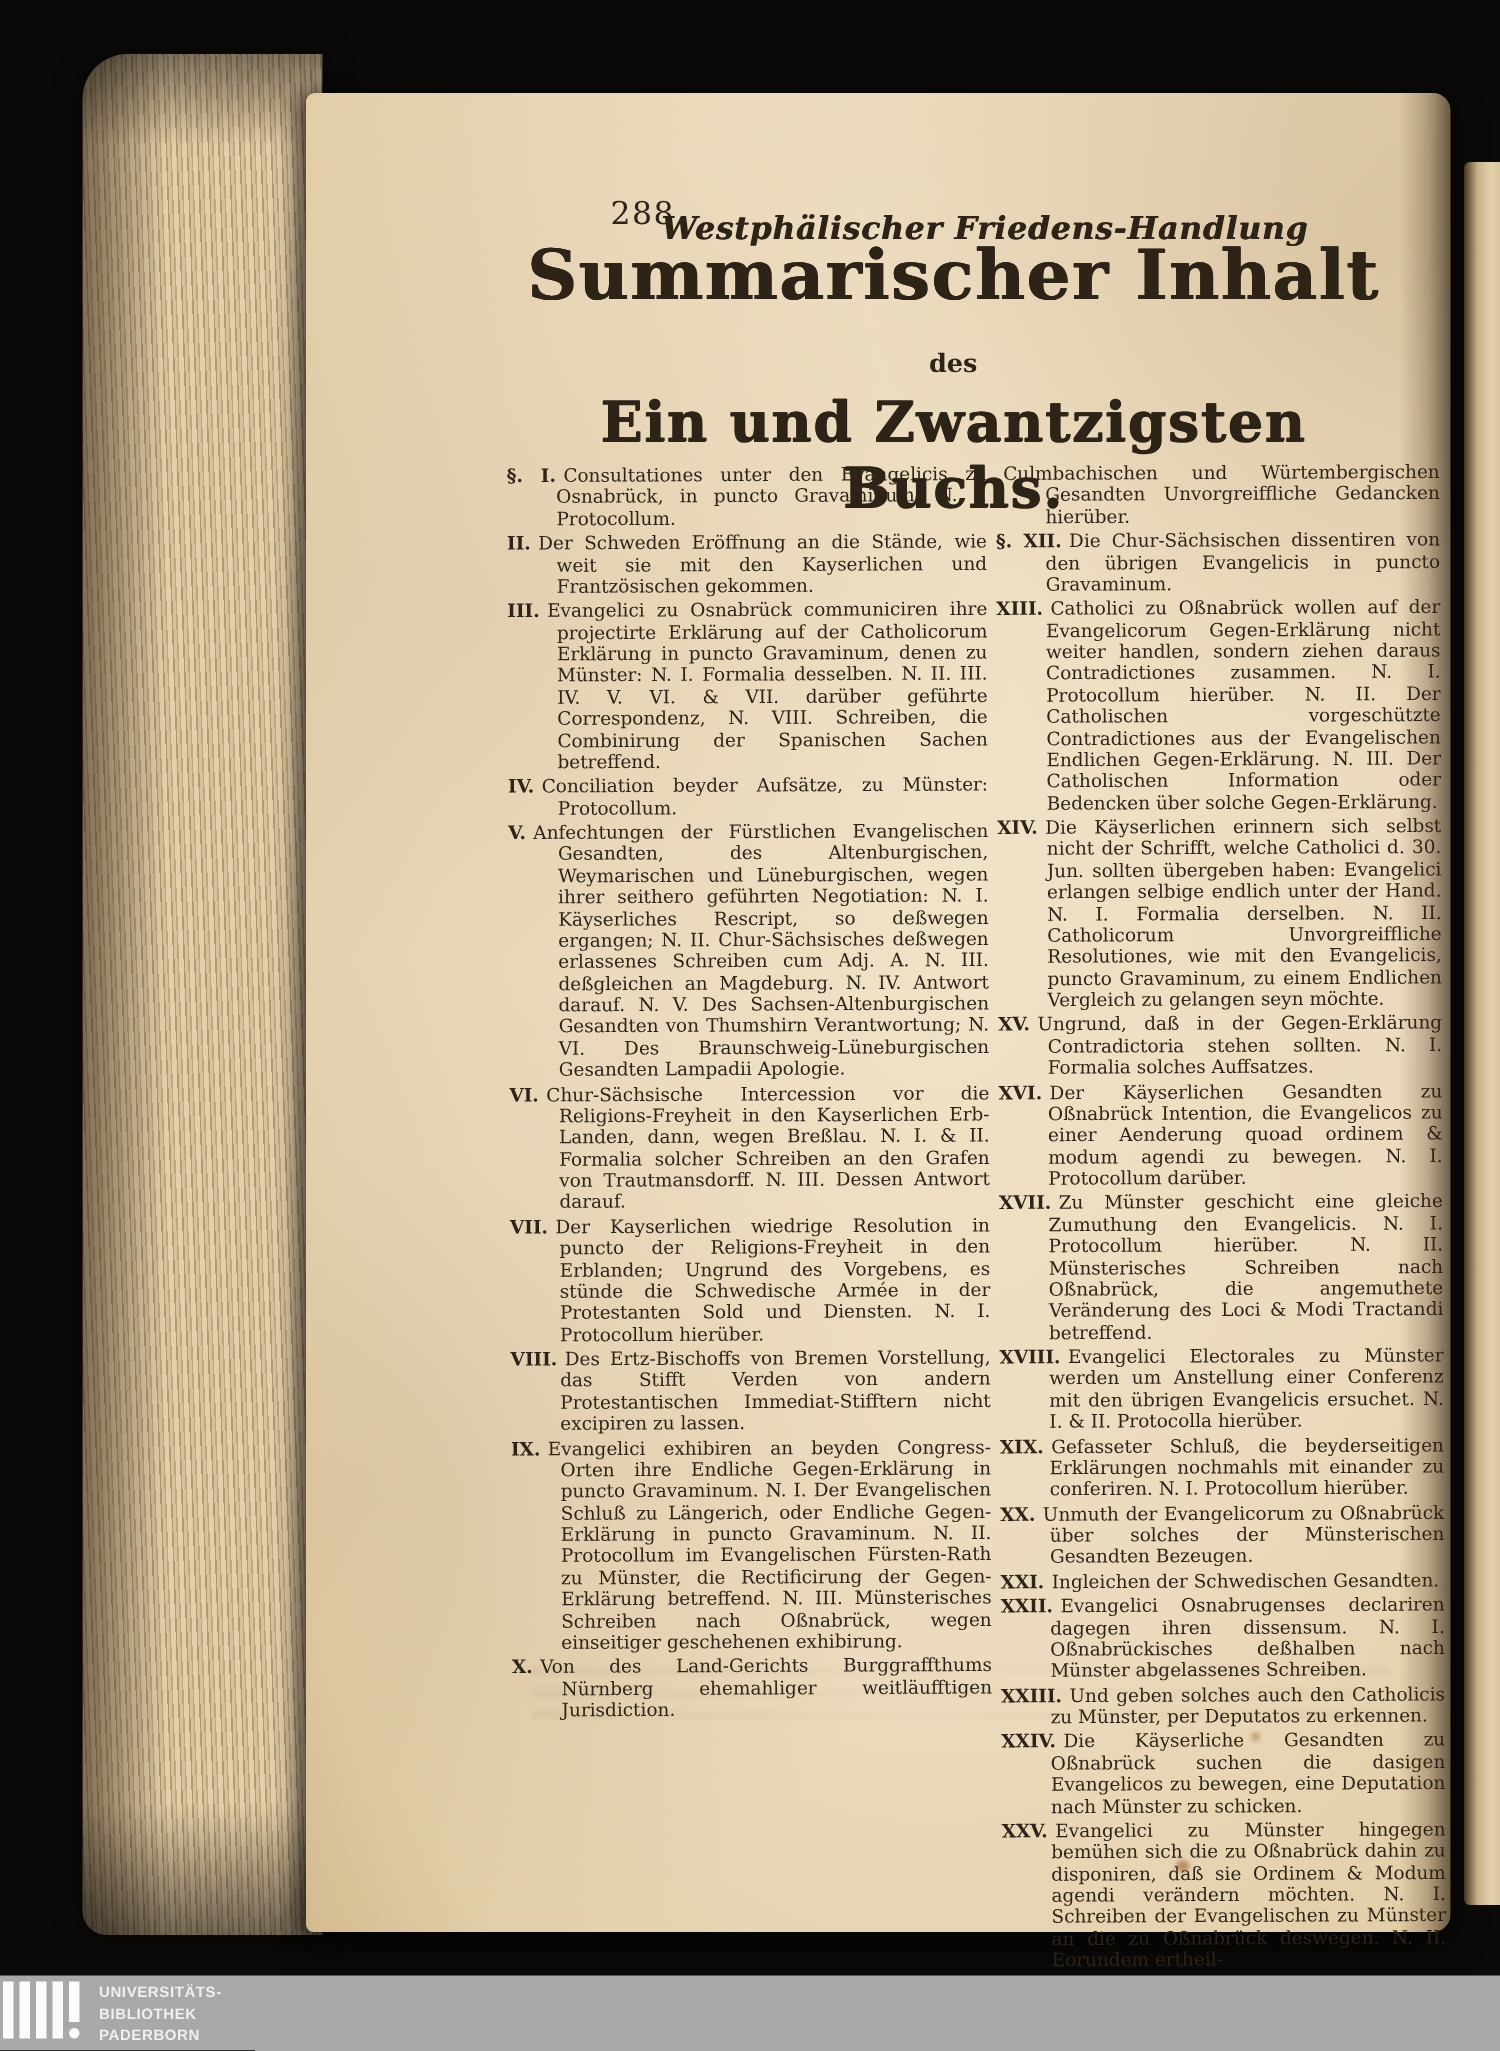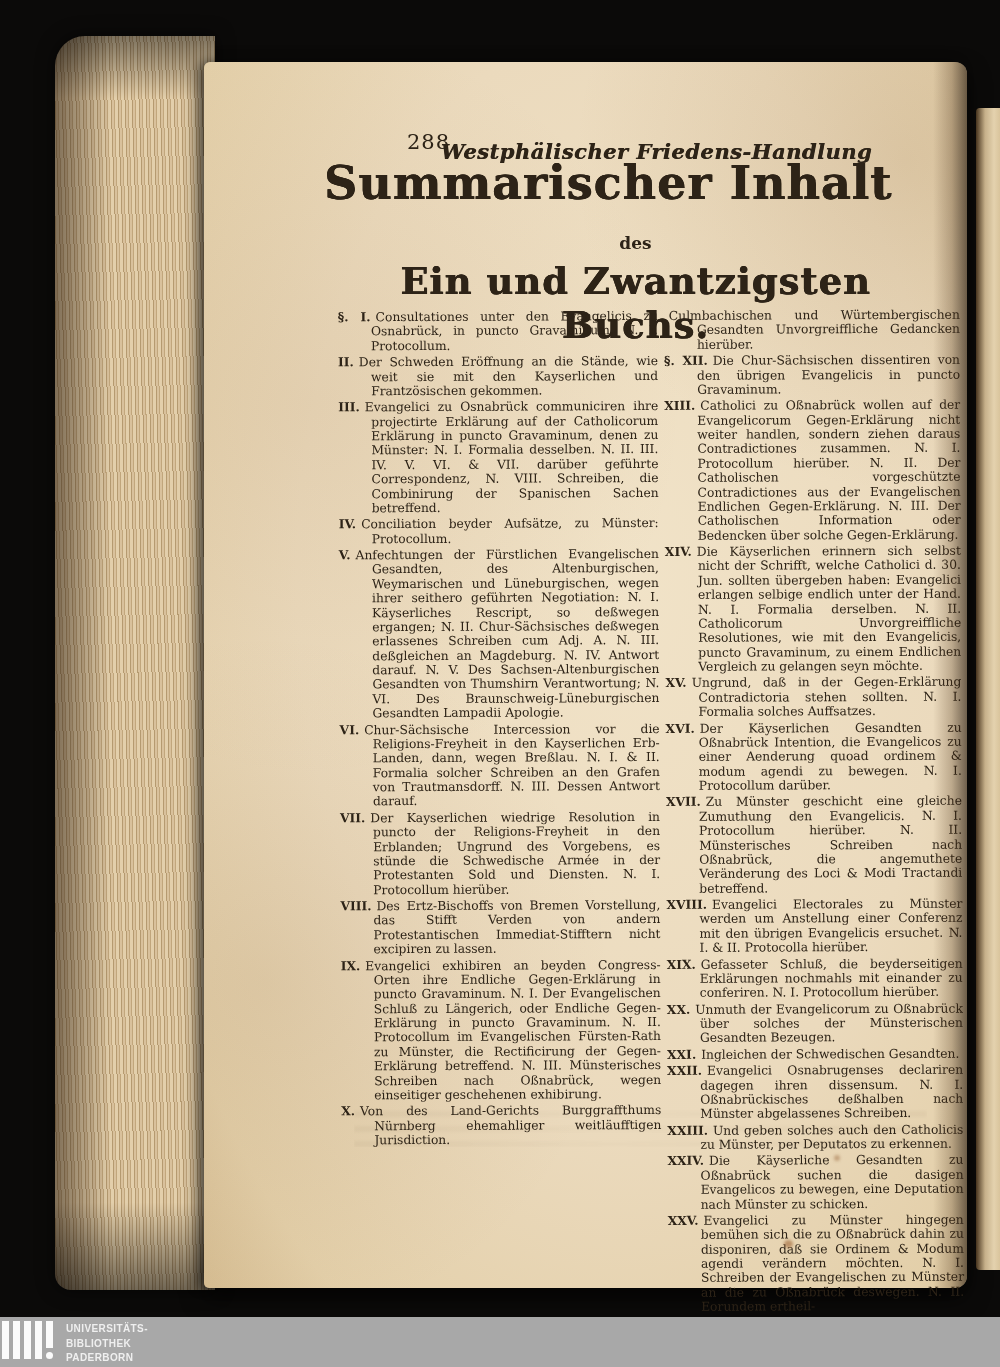--- a/index.html
+++ b/index.html
@@ -55,21 +55,21 @@
   .fox2{left:630px;top:1093px;width:6px;height:6px;background:rgba(140,85,40,.4);}
 
   .pagenum{position:absolute;left:203px;top:68px;font-size:21px;letter-spacing:1px;}
   .runhead{
     position:absolute;left:170px;right:28px;top:77px;text-align:center;
     font-size:21px;font-weight:bold;letter-spacing:.5px;
     text-shadow:.4px 0 0 currentColor;
     font-style:italic;
   }
   .titleline{
-    position:absolute;left:120px;right:20px;top:94px;
+    position:absolute;left:120px;right:20px;top:94px;text-align:center;
     font-size:46px;font-weight:bold;letter-spacing:1px;
     text-shadow:.6px 0 0 currentColor, 0 .4px 0 currentColor;
   }
   .des{
     position:absolute;left:120px;right:20px;top:171px;text-align:center;
     font-size:17px;font-weight:bold;
   }
   .subtitle{
     position:absolute;left:120px;right:20px;top:197px;text-align:center;
     font-size:37px;font-weight:bold;letter-spacing:1px;

